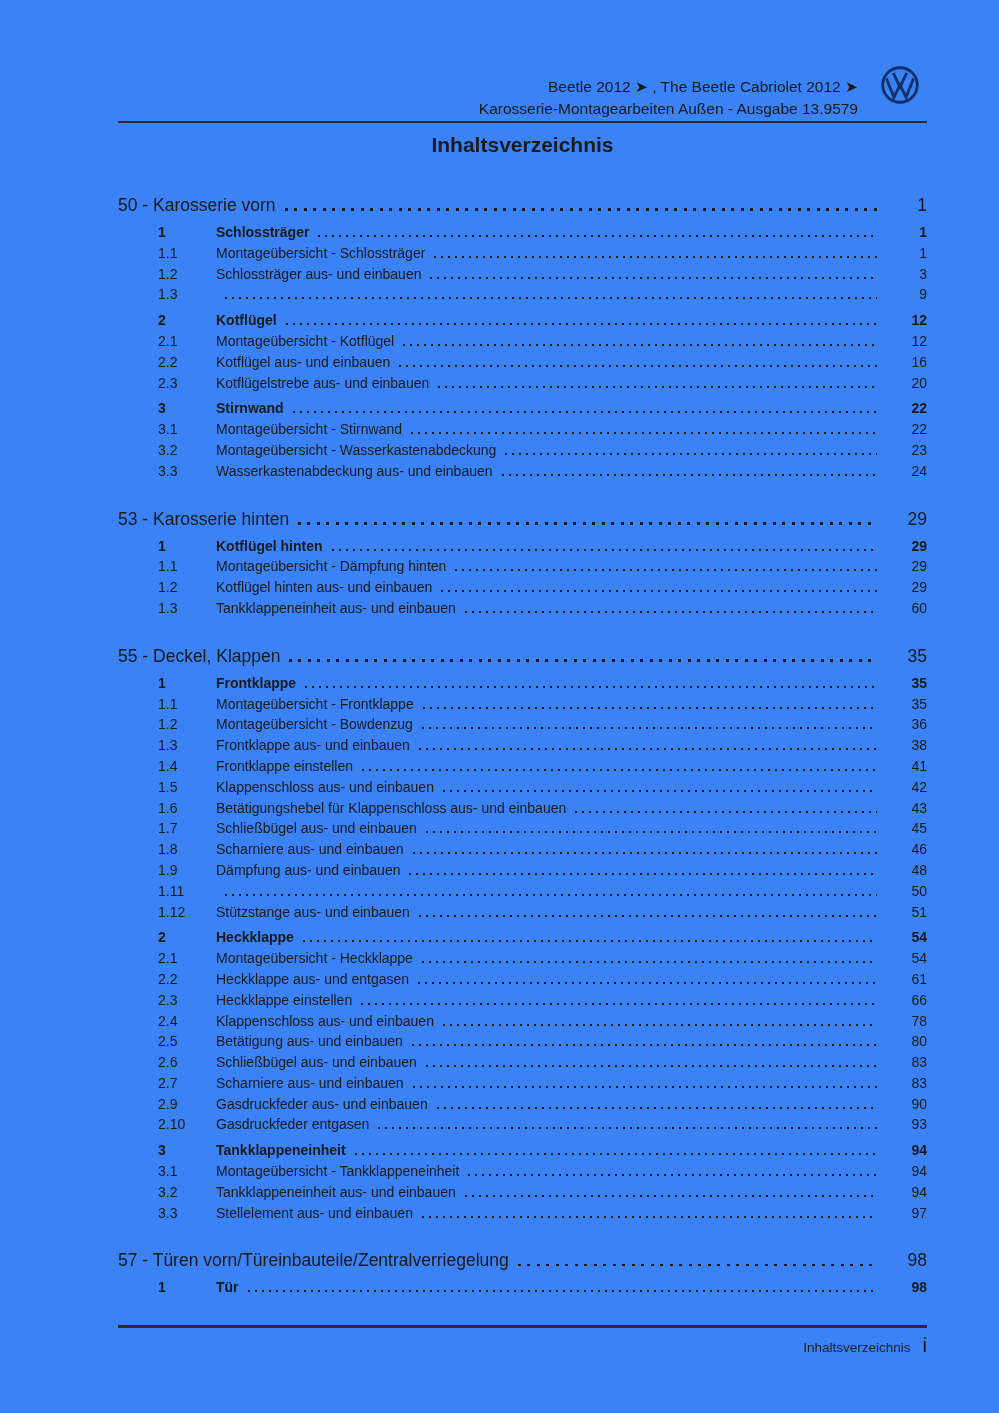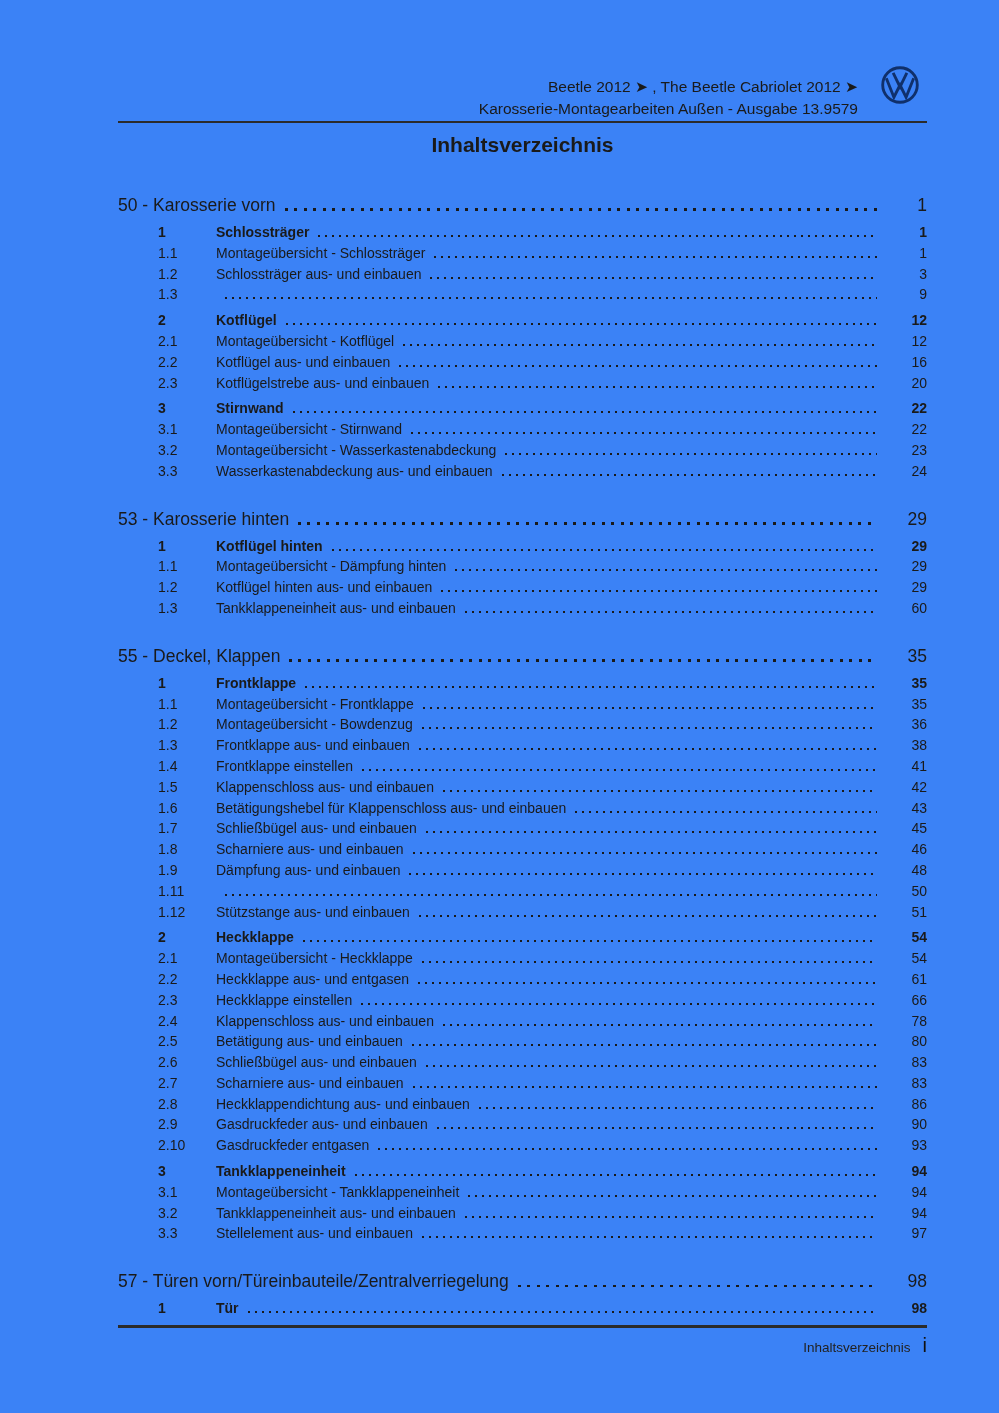--- a/index.html
+++ b/index.html
@@ -309,26 +309,20 @@
           <span class="leader"></span>
           <span class="pagenum">83</span>
         </div>
         <div class="toc-row item">
           <span class="num">2.7</span>
           <span class="title">Scharniere aus- und einbauen</span>
           <span class="leader"></span>
           <span class="pagenum">83</span>
         </div>
         <div class="toc-row item">
-          <span class="num">2.8</span>
-          <span class="title">Heckklappendichtung aus- und einbauen</span>
-          <span class="leader"></span>
-          <span class="pagenum">86</span>
-        </div>
-        <div class="toc-row item">
           <span class="num">2.9</span>
           <span class="title">Gasdruckfeder aus- und einbauen</span>
           <span class="leader"></span>
           <span class="pagenum">90</span>
         </div>
         <div class="toc-row item">
           <span class="num">2.10</span>
           <span class="title">Gasdruckfeder entgasen</span>
           <span class="leader"></span>
           <span class="pagenum">93</span>

